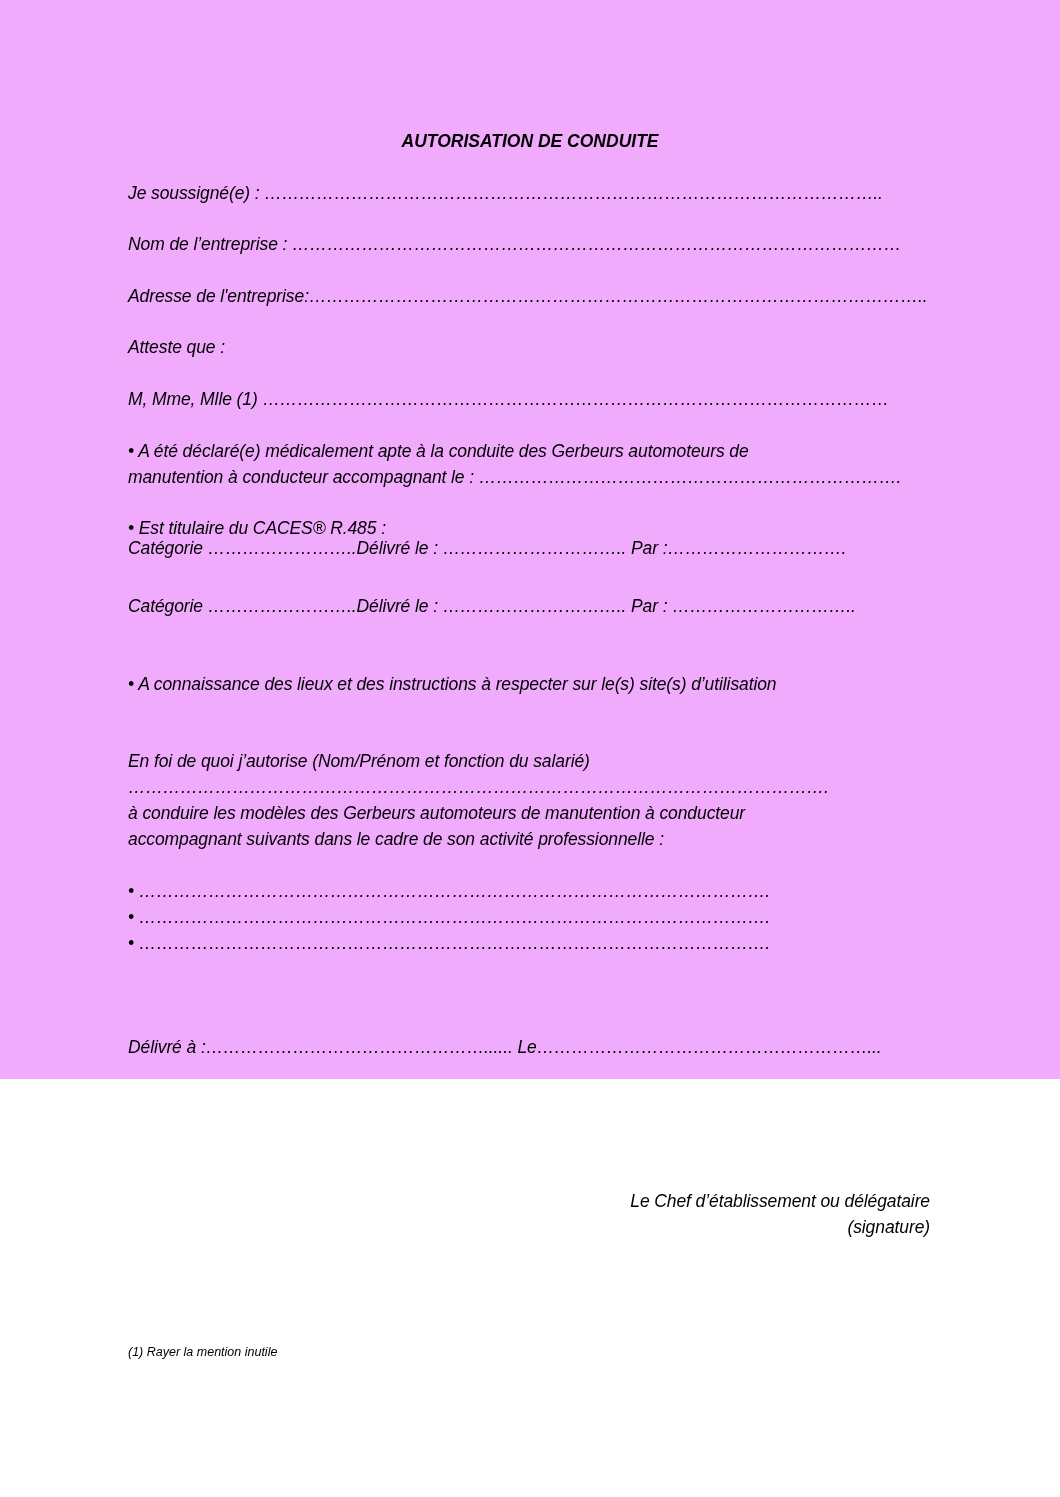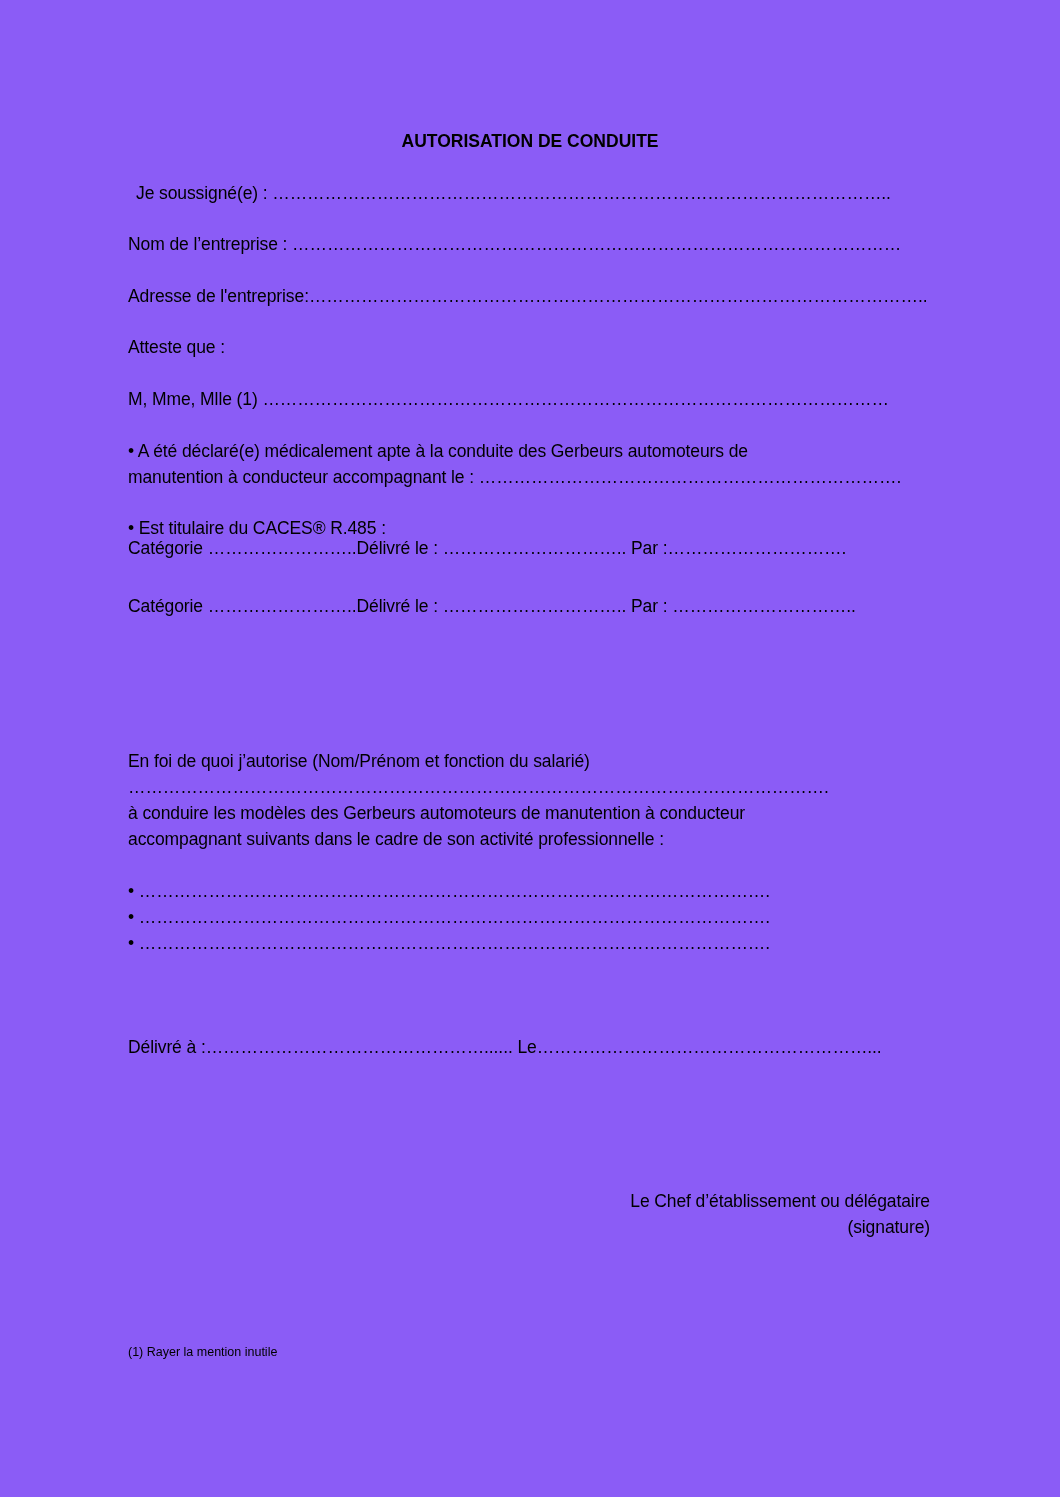--- a/index.html
+++ b/index.html
@@ -1,35 +1,35 @@
 <!DOCTYPE html>
 <html><head>
   <meta charset="utf-8">
   <style>
     html, body { margin: 0; padding: 0; background: #ffffff; }
     body {
       width: 1060px; height: 1497px; position: relative; overflow: hidden;
       font-family: "Liberation Sans", sans-serif; color: #000;
     }
-    .page { position: absolute; left: 0; top: 0; width: 1060px; height: 1497px; background: #8b5cf6; }
+    .page { position: absolute; left: 0; top: 0; width: 1060px; height: 1079px; background: #f0abfc; font-style: italic; }
     .t { position: absolute; font-size: 17.5px; line-height: 24px; white-space: nowrap; letter-spacing: -0.1px; }
     .title { position: absolute; left: 0; width: 1060px; top: 129px; text-align: center;
       font-weight: bold; font-size: 17.5px; line-height: 24px; }
     .field { display: inline; }
     .right { text-align: center; }
     .foot { position: absolute; font-size: 12.5px; line-height: 16px; white-space: nowrap; }
   </style>
 </head>
 <body>
 
 <div class="page">
 
   <div class="title">AUTORISATION DE CONDUITE</div>
 
-  <div class="t" style="left:136px; top:181px;">
+  <div class="t" style="left:128px; top:181px;">
     <span>Je soussigné(e) :</span><span class="field">  ……………………………………………………………………………………………..</span>
   </div>
 
   <div class="t" style="left:128px; top:232px;">
     <span>Nom de l’entreprise :</span><span class="field">  ……………………………………………………………………………………………</span>
   </div>
 
   <div class="t" style="left:128px; top:284px;">
     <span>Adresse de l'entreprise:</span><span class="field">……………………………………………………………………………………………..</span>
   </div>
@@ -47,20 +47,21 @@
 
   <div class="t" style="left:128px; top:516px;">• Est titulaire du CACES® R.485 :</div>
 
   <div class="t" style="left:128px; top:536px;text-align:center;">
     <span>Catégorie</span><span class="field"> ……………………..</span><span>Délivré le :</span><span class="field"> ………………………….. </span><span>Par :</span><span class="field">………………………….</span>
   </div>
   <div class="t" style="left:128px; top:594px;">
     <span>Catégorie</span><span class="field"> ……………………..</span><span>Délivré le :</span><span class="field"> ………………………….. </span><span>Par :</span><span class="field"> …………………………..</span>
   </div>
 
+  <div class="t" style="left:128px; top:672px;">• A connaissance des lieux et des instructions à respecter sur le(s) site(s) d’utilisation</div>
 
   <div class="t" style="left:128px; top:749px;">En foi de quoi j’autorise (Nom/Prénom et fonction du salarié)</div>
   <div class="t" style="left:128px; top:775px;">………………………………………………………………………………………………………….</div>
   <div class="t" style="left:128px; top:801px;">à conduire les modèles des Gerbeurs automoteurs de manutention à conducteur</div>
   <div class="t" style="left:128px; top:827px;">accompagnant suivants dans le cadre de son activité professionnelle :</div>
 
   <div class="t" style="left:128px; top:879px;">• ……………………………………………………………………………………………….</div>
   <div class="t" style="left:128px; top:905px;">• ……………………………………………………………………………………………….</div>
   <div class="t" style="left:128px; top:931px;">• ……………………………………………………………………………………………….</div>
 

